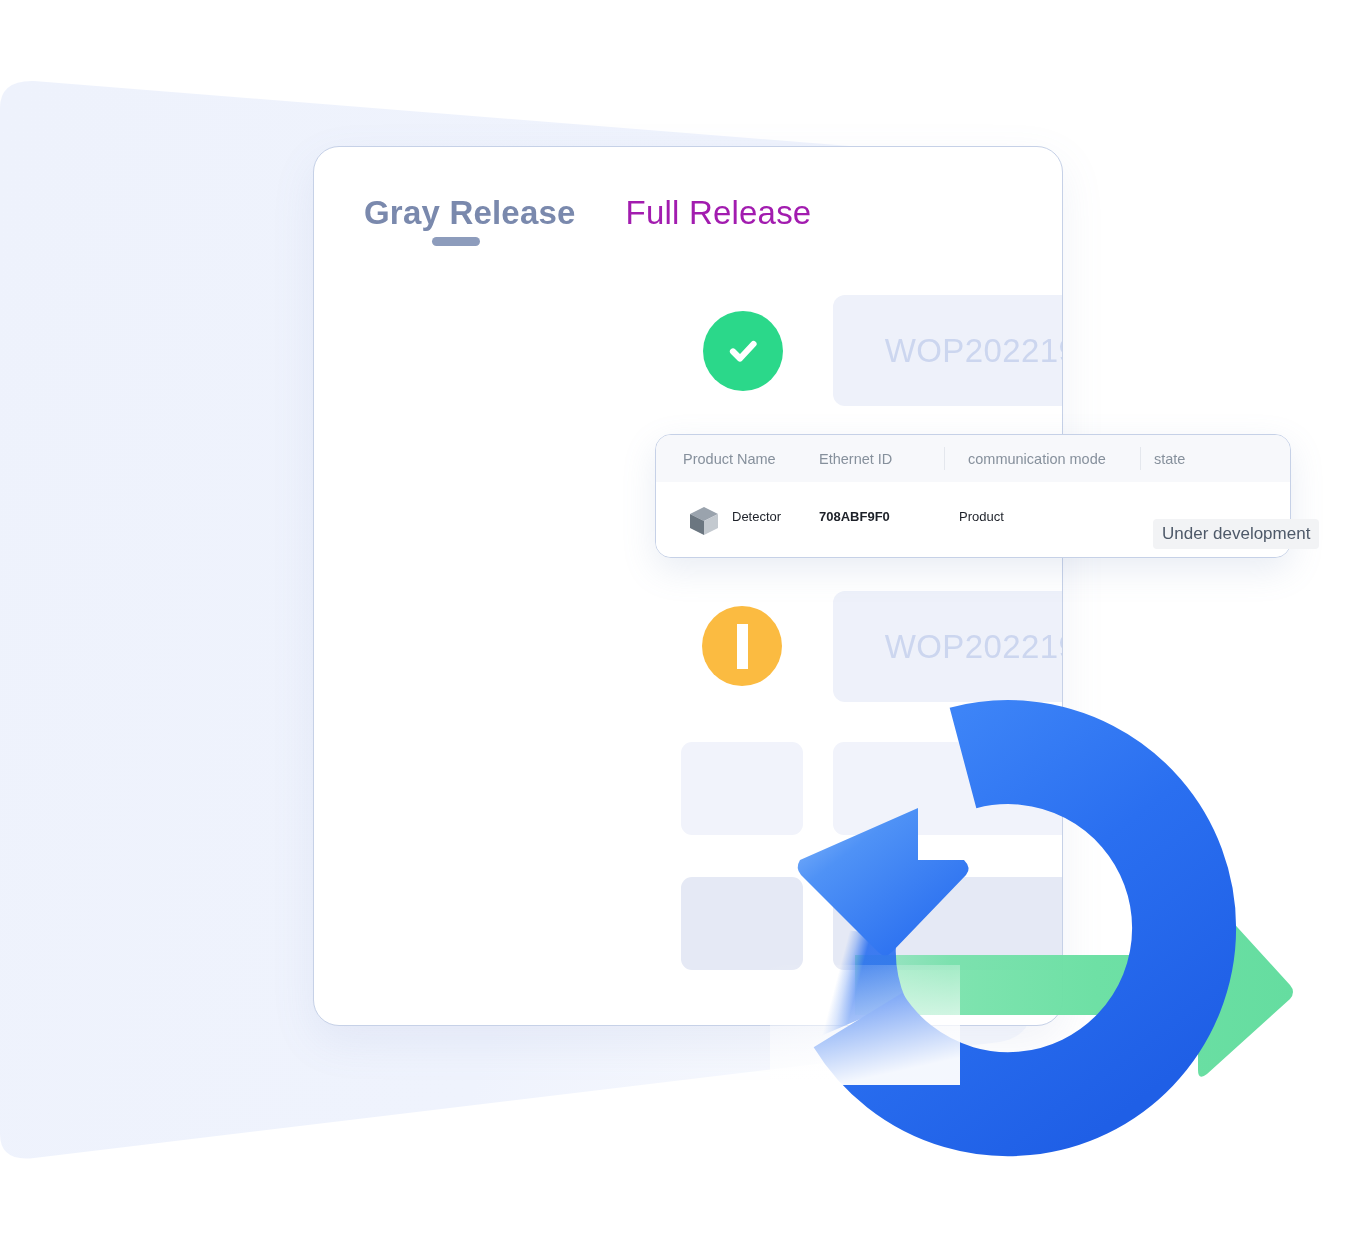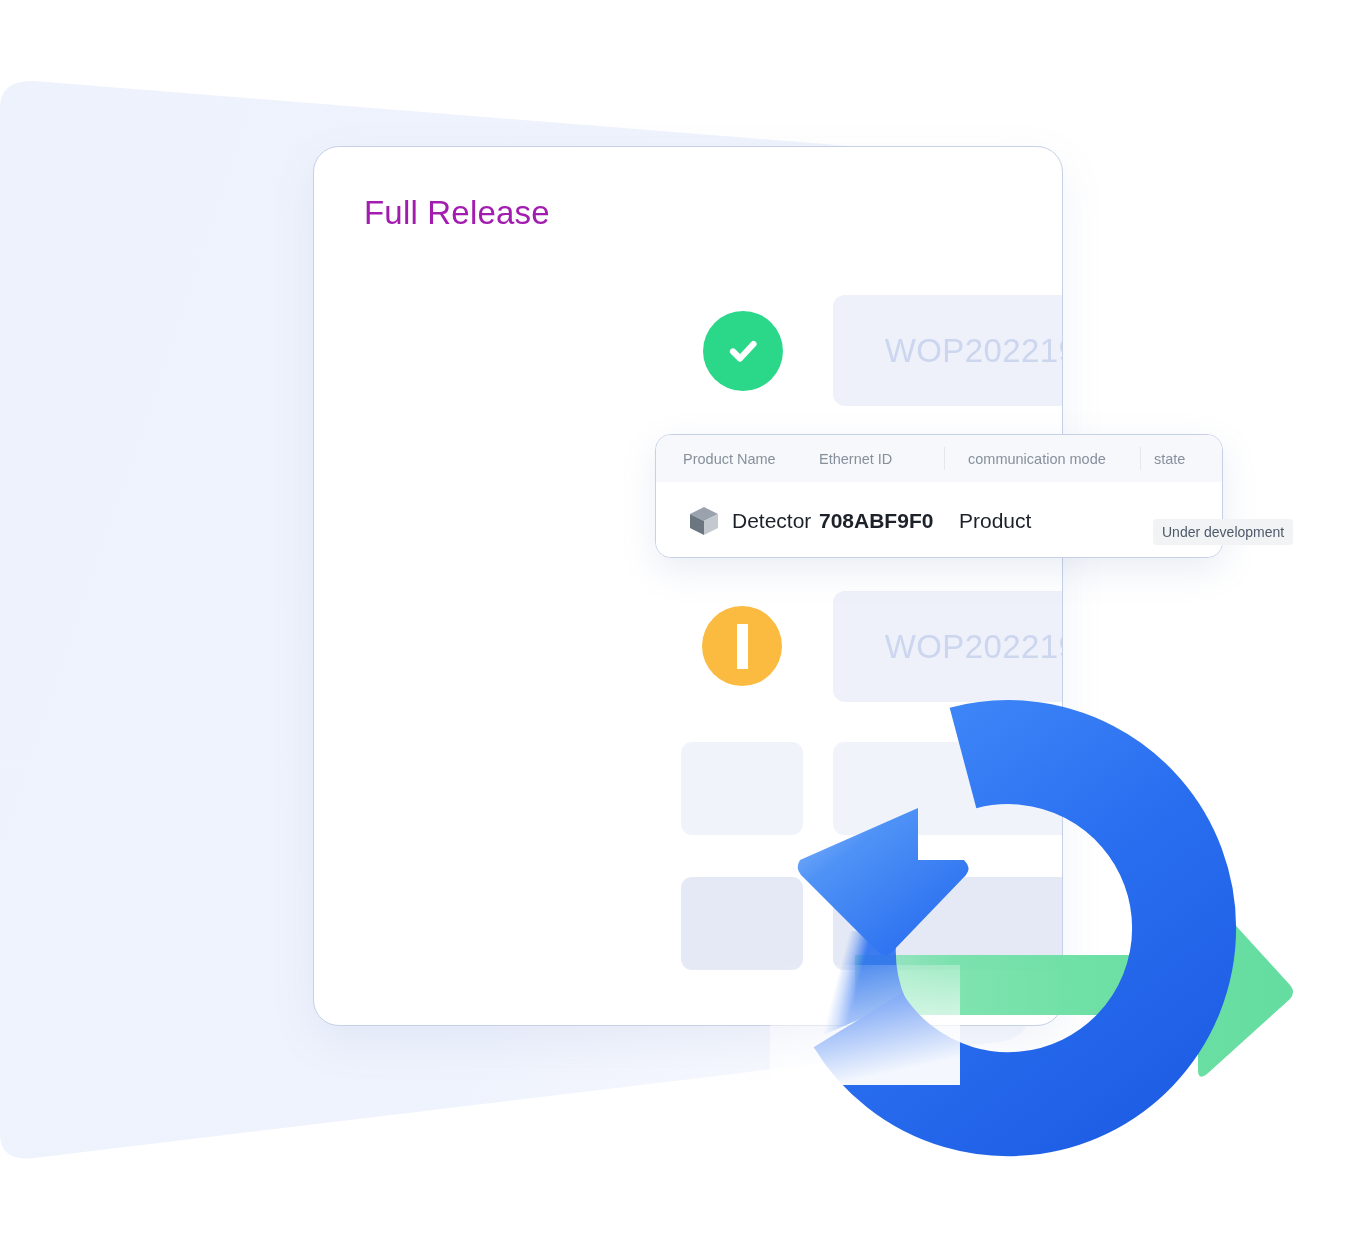--- a/index.html
+++ b/index.html
@@ -153,21 +153,21 @@
     border-radius: 11px;
   }
   .skel-light { background: #f1f3fb; }
   .skel-dark  { background: #e5e9f5; }
 
   
   .popup {
     position: absolute;
     left: 655px;
     top: 434px;
-    width: 568px;
+    width: 636px;
     height: 124px;
     background: #ffffff;
     border: 1.6px solid #c6d1e7;
     border-radius: 16px;
     box-shadow: 0 12px 34px rgba(120, 140, 185, 0.16);
     overflow: hidden;
   }
   .popup-head {
     position: relative;
     height: 47px;
@@ -188,36 +188,36 @@
     height: 23px;
     background: #e4e7ed;
   }
   .popup-body {
     position: relative;
     height: 75px;
     background: #ffffff;
   }
   .td {
     position: absolute;
-    font-size: 21px;
+    font-size: 13px;
     color: #1d2129;
     white-space: nowrap;
     top: 27px;
   }
   .cube-icon {
     position: absolute;
     left: 31px;
     top: 22px;
   }
   .badge {
     position: absolute;
     left: 1153px;
     top: 519px;
     padding: 5px 9px;
-    font-size: 14px;
+    font-size: 17px;
     color: #4e5969;
     background: #f2f3f5;
     border-radius: 4px;
     white-space: nowrap;
   }
 
   
   .arrows {
     position: absolute;
     left: 0;
@@ -241,20 +241,24 @@
       </linearGradient>
     </defs>
     <path d="M 0 108 Q 0 80 34 81 L 1000 158 Q 1030 162 1030 186
              L 1030 1012 Q 1030 1036 1000 1042 L 34 1158
              Q 0 1162 0 1134 Z" fill="url(#bdGrad)"></path>
   </svg>
 
   <div class="main-card">
 
     <div class="tabs">
+      <div class="tab tab-active">
+        <span>Gray Release</span>
+        <span class="tab-underline"></span>
+      </div>
       <div class="tab tab-inactive">
         <span>Full Release</span>
       </div>
     </div>
 
     <div class="rows">
 
       <div class="status-icon icon-ok" style="left:389px; top:164px;">
         <svg class="check-glyph" width="40" height="40" viewBox="0 0 40 40">
           <path d="M10 20.5 L17 27.5 L30.5 13" fill="none" stroke="#ffffff" stroke-width="6.2" stroke-linecap="round" stroke-linejoin="round"></path>

